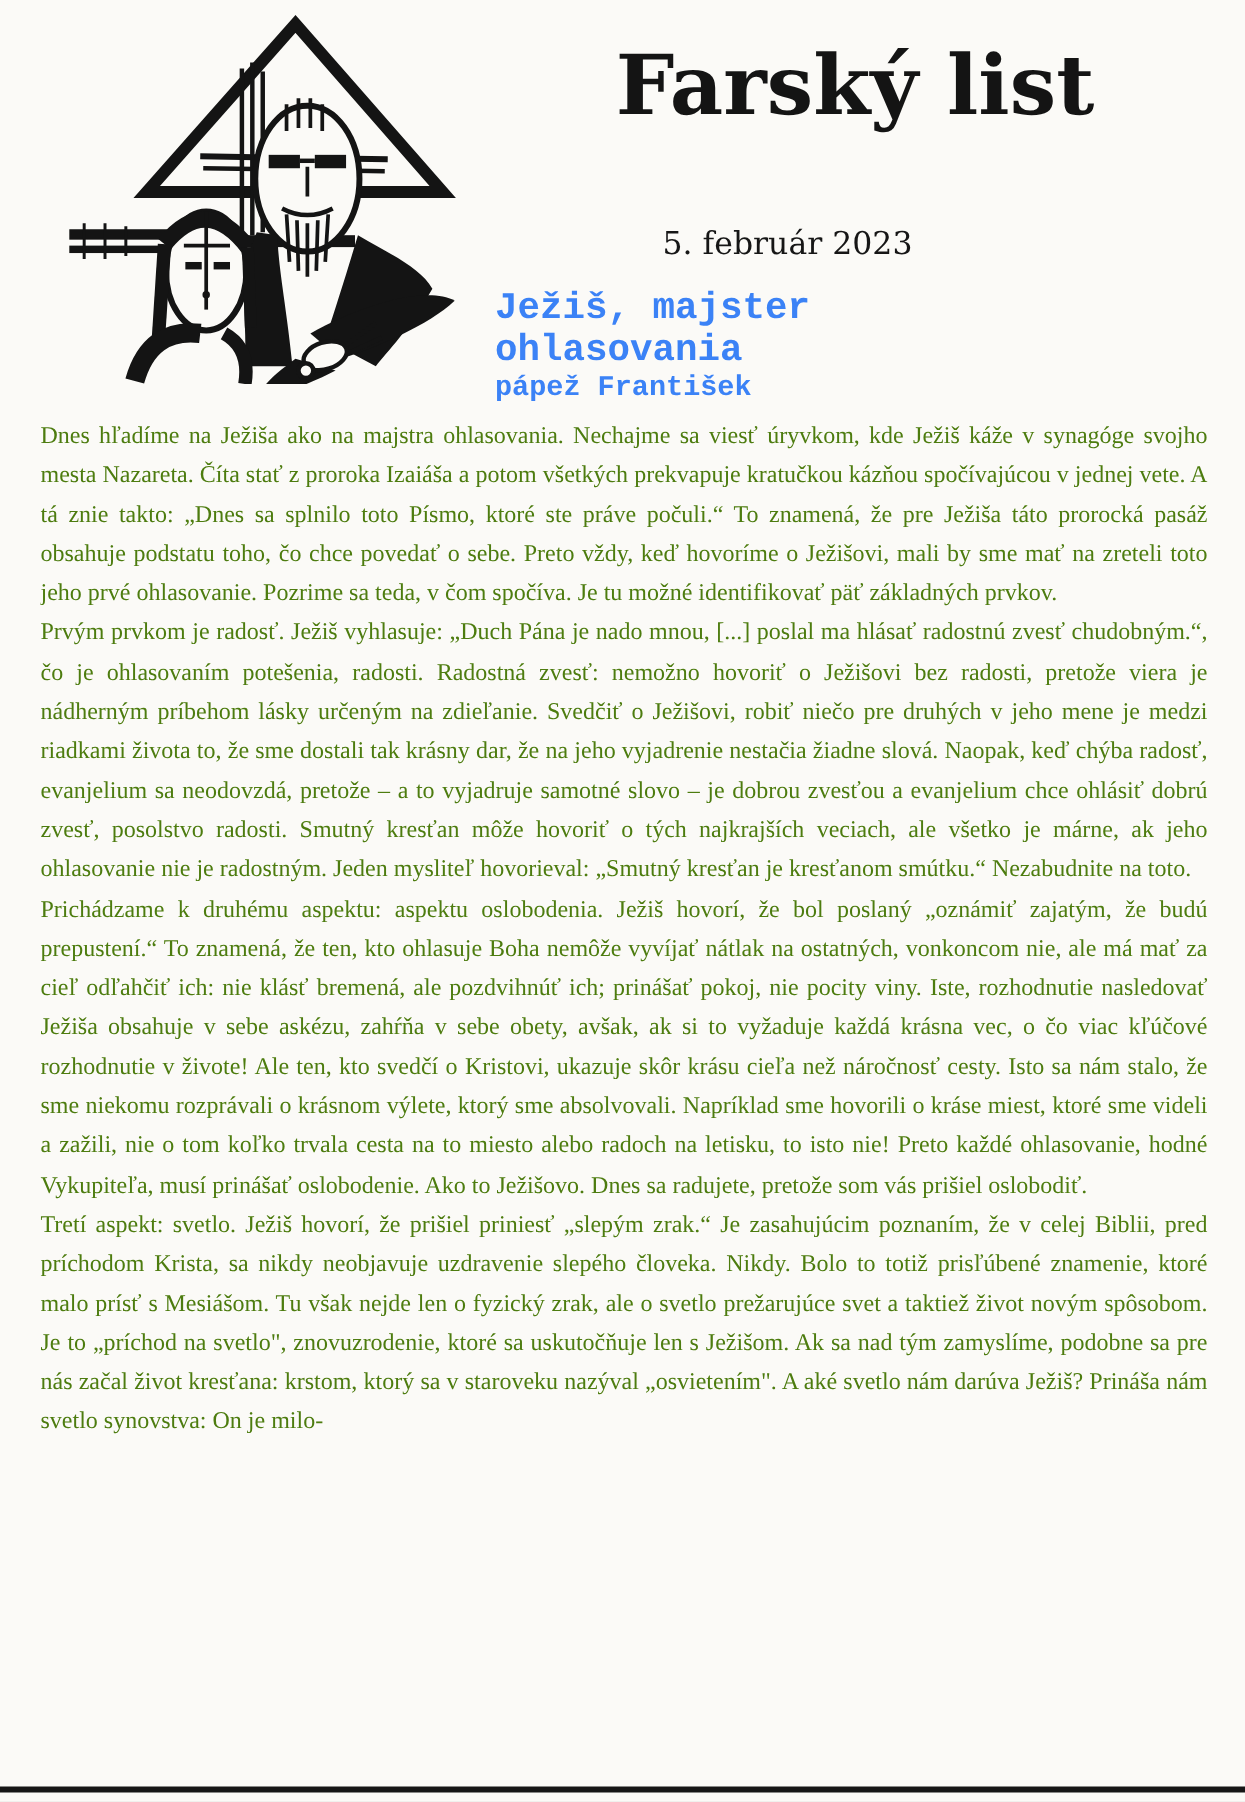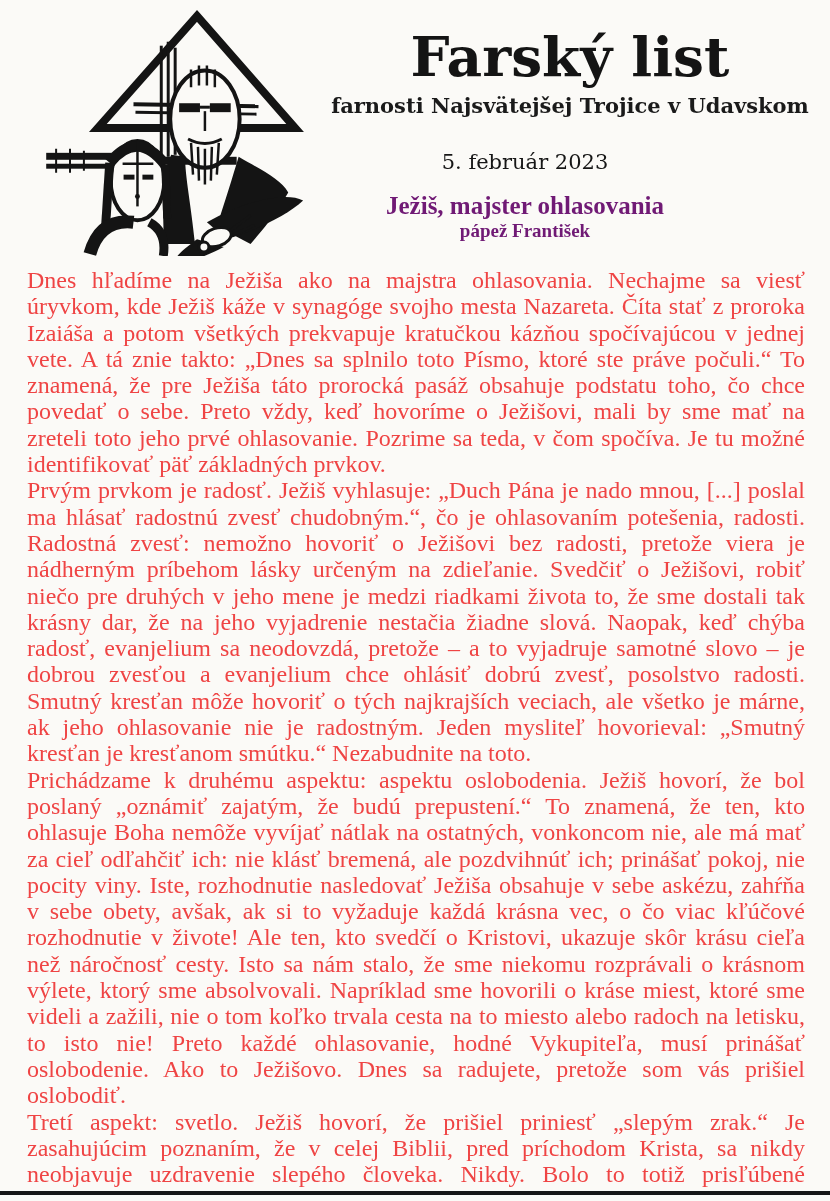--- a/index.html
+++ b/index.html
@@ -40,33 +40,33 @@
   }
   .issue-date {
     position:absolute; left:330px; top:150px; width:390px;
     text-align:center;
     font-family:"DejaVu Serif","Liberation Serif",serif;
     font-size:21px; font-weight:400;
     color:#161616;
   }
   .article-head {
     position:absolute; left:330px; top:192px; width:390px;
-    text-align:center;
-    font-family:Liberation Serif, serif;
-    color:#701a75;
+    text-align:left;
+    font-family:Liberation Mono, monospace;
+    color:#3b82f6;
   }
   .article-head .a-title { font-size:25px; font-weight:700; line-height:1.1; }
   .article-head .a-author { font-size:19px; font-weight:700; margin-top:0; }
   
   .article-body {
-    position:absolute; left:27px; top:267px; width:778px; height:924px;
+    position:absolute; left:27px; top:278px; width:778px; height:924px;
     overflow:hidden;
-    font-size:24px; line-height:26.3px;
+    font-size:16px; line-height:26.3px;
     text-align:justify;
-    color:#ef4444;
+    color:#4d7c0f;
   }
   .article-body p { margin:0; }
   
   .bottom-rule {
     position:absolute; left:0; top:1191px; width:830px; height:4px;
     background:#161616;
   }
   svg .ln { stroke:#141414; fill:none; }
 </style>
 </head>
@@ -120,21 +120,20 @@
     <ellipse cx="172" cy="231" rx="15" ry="9" transform="rotate(-18 172 231)" fill="#fbfaf7" stroke="#141414" stroke-width="3"></ellipse>
     <circle cx="159" cy="241" r="5" fill="#fbfaf7" stroke="#141414" stroke-width="3"></circle>
     <path d="M156,246 L153,253 L161,248 Z" fill="#141414"></path>
     <path class="ln" d="M186,224 L206,209 M188,229 L210,219" stroke-width="3"></path>
 
     <path class="ln" d="M164,254 L138,294 M170,256 L158,298 M176,257 L176,300 M182,256 L192,296 M188,253 L206,288" stroke-width="3"></path>
   </svg>
 
   <header class="masthead">
     <h1>Farský list</h1>
-    <div class="sub">farnosti Najsvätejšej Trojice v Udavskom</div>
   </header>
 
   <div class="issue-date">5. február 2023</div>
 
   <div class="article-head">
     <div class="a-title">Ježiš, majster ohlasovania</div>
     <div class="a-author">pápež František</div>
   </div>
 
   <main class="article-body">

